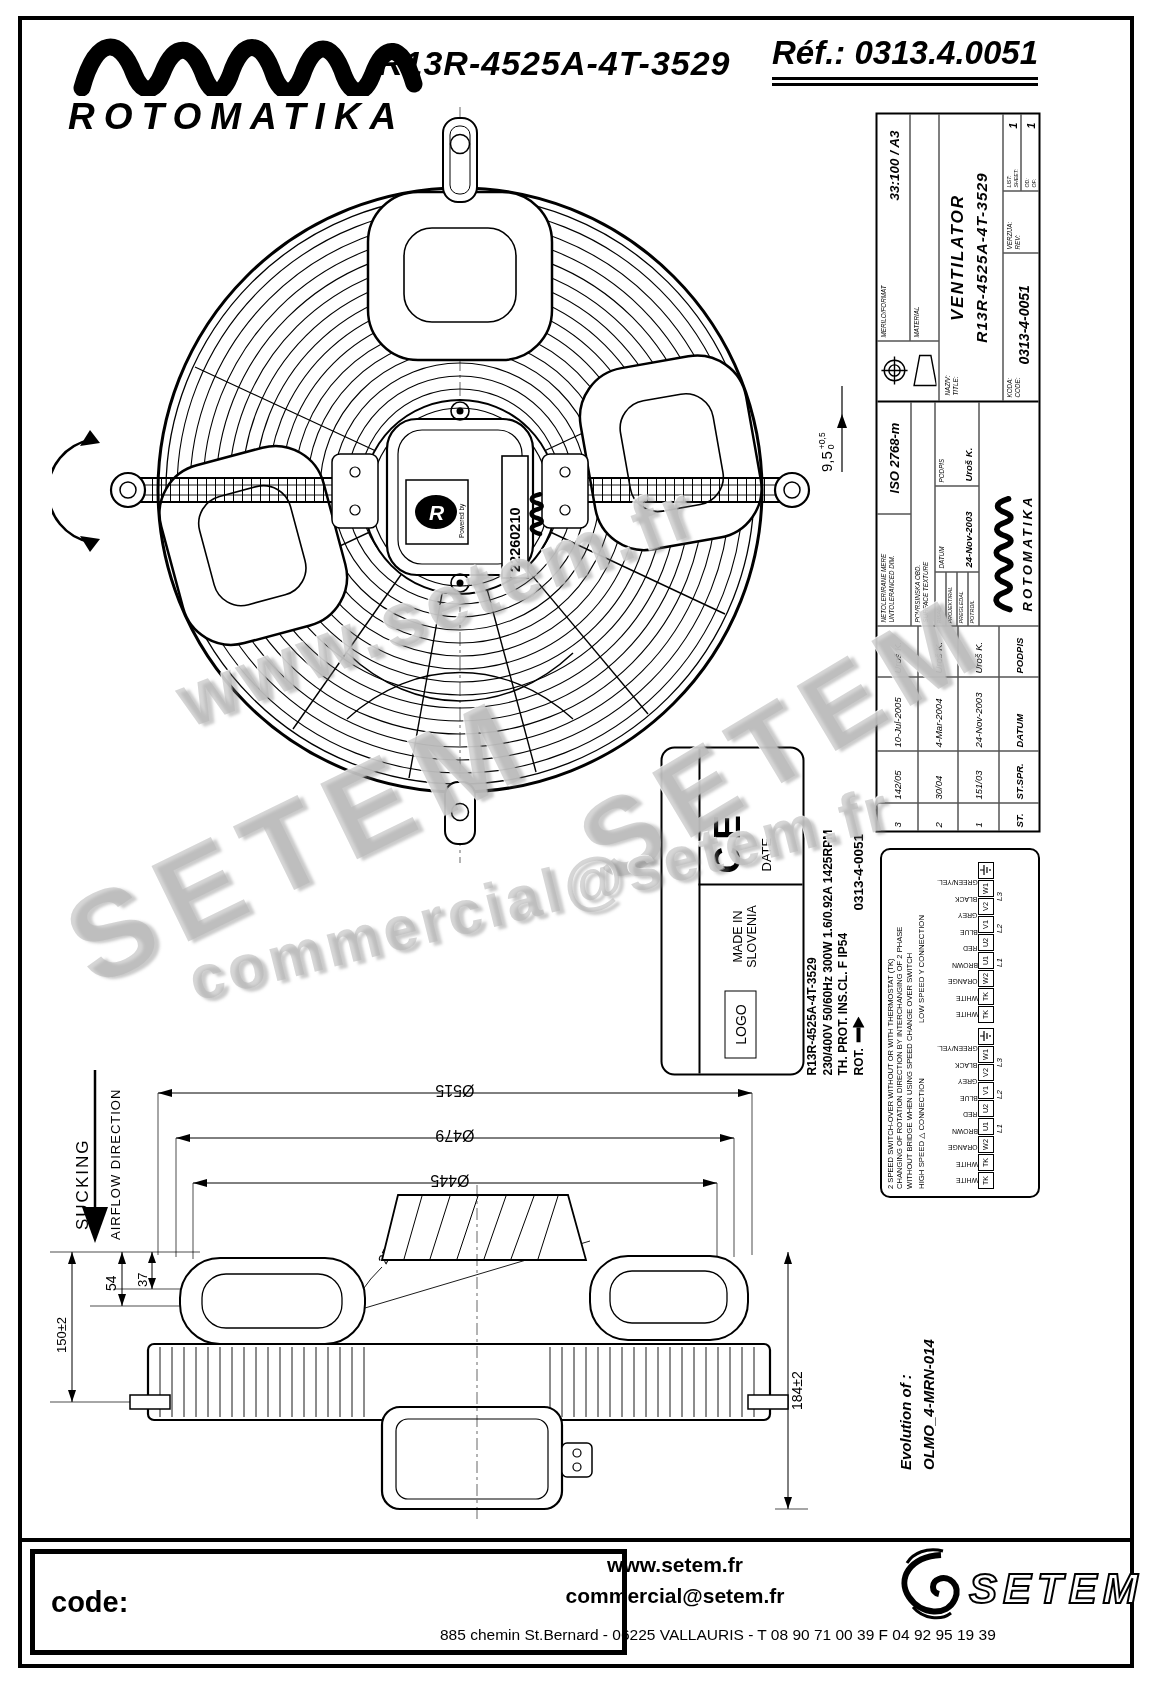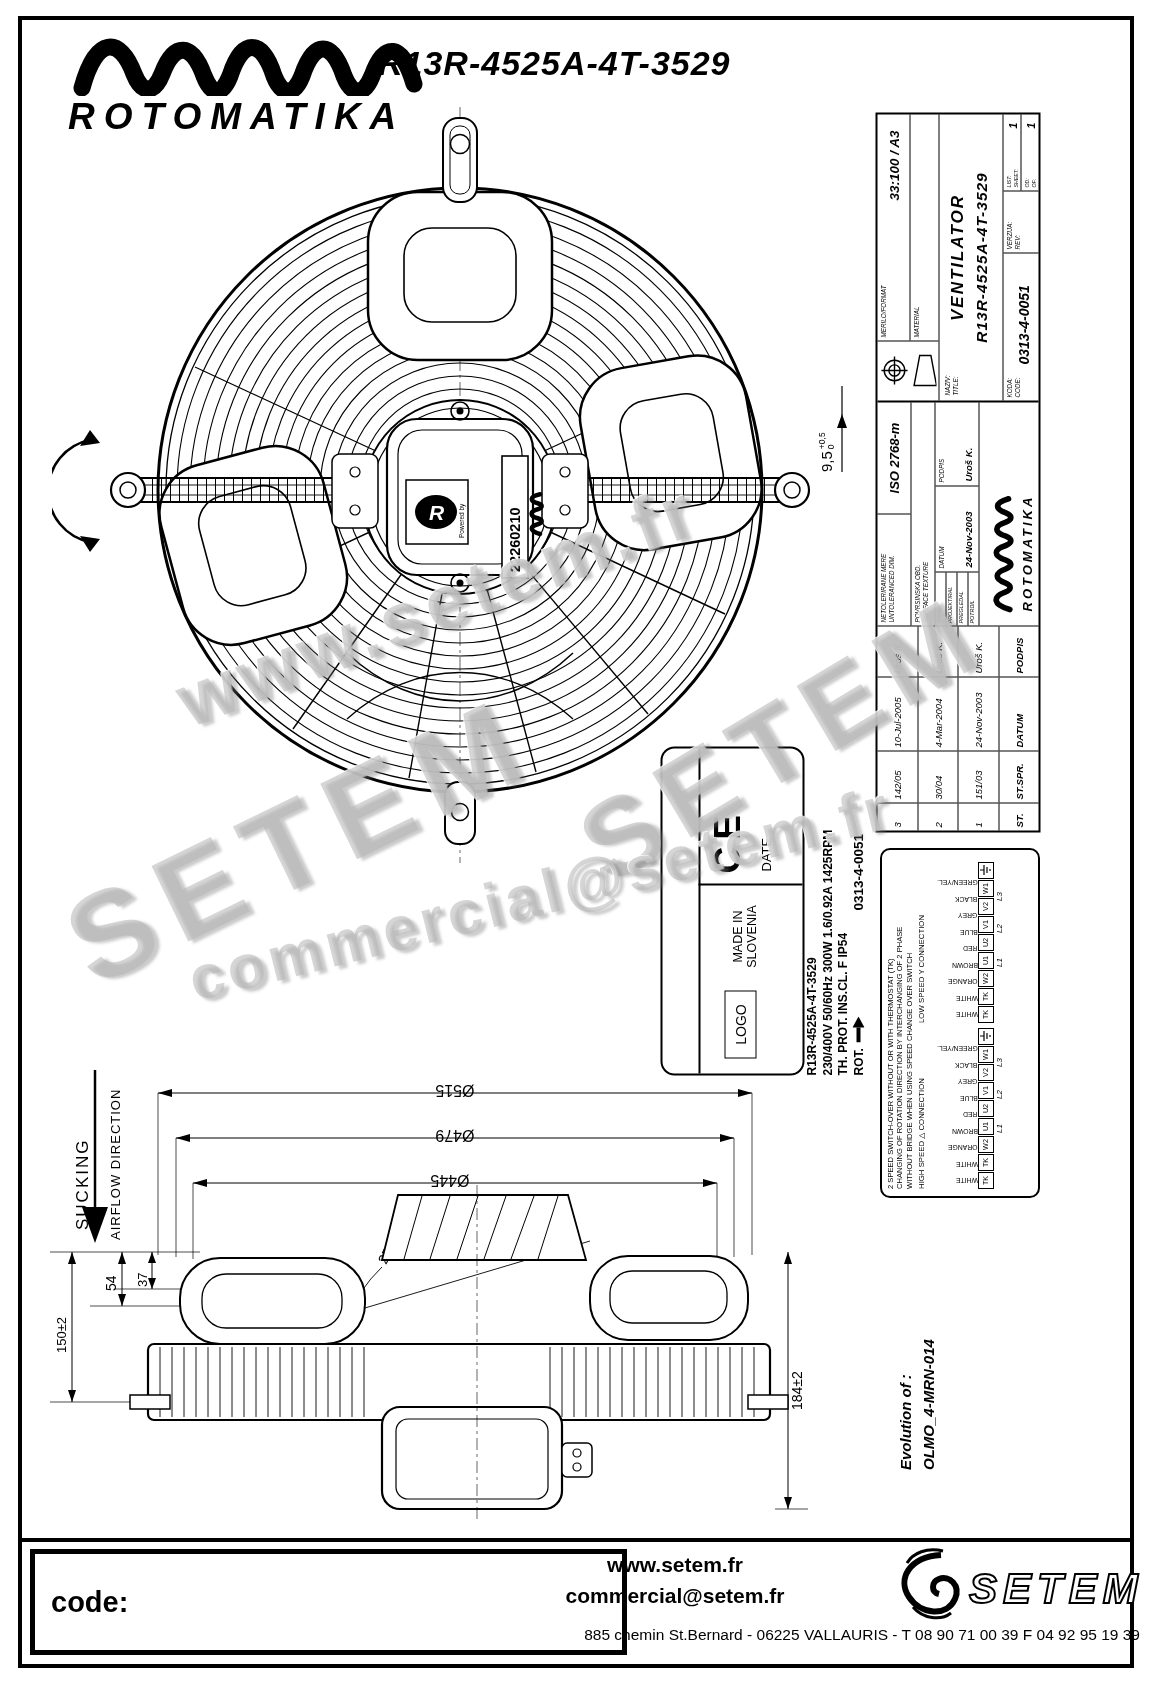--- a/index.html
+++ b/index.html
@@ -102,34 +102,35 @@
         white-space:nowrap; transform-origin:0 50%; pointer-events:none; z-index:30; }
 
   
   .codebox { position:absolute; left:30px; top:1549px; width:597px; height:106px; border:5px solid #000;
              box-sizing:border-box; display:flex; align-items:center; }
   .codebox .lab { font-size:29px; font-weight:700; padding-left:16px; }
   .codebox .val { flex:1; text-align:center; font-size:60px; font-weight:700; letter-spacing:2px; }
   .f-center { position:absolute; left:455px; top:1553px; width:440px; text-align:center; }
   .f-web { font-size:21px; font-weight:700; }
   .f-mail { font-size:21px; font-weight:700; margin-top:7px; }
-  .f-addr { position:absolute; left:440px; top:1626px; width:700px; text-align:right; font-size:15.5px; }
+  .f-addr { position:absolute; left:440px; top:1626px; width:700px; text-align:left; font-size:15.5px; }
   .setem-logo { position:absolute; left:893px; top:1545px; }
 </style>
 </head>
 <body>
 
 <div class="page">
   <div class="frame"></div>
 
   <svg class="brand-logo" width="360" height="66" viewBox="0 0 360 66">
     <path d="M12,58 C26,6 50,6 64,44 C72,64 84,64 92,44 C104,12 122,12 134,46 C142,66 152,66 160,46 C172,8 192,8 204,46 C212,66 224,66 232,46 C244,10 262,10 274,46 C282,66 294,66 302,46 C314,12 332,12 344,54" fill="none" stroke="#000" stroke-width="17" stroke-linecap="round"></path>
   </svg>
   <div class="brand-name">ROTOMATIKA</div>
   <div class="model-title">R13R-4525A-4T-3529</div>
+  <div class="ref-title">Réf.: 0313.4.0051</div>
 
   <svg style="position:absolute;left:85px;top:105px;" width="750" height="760" viewBox="0 0 750 760">
     <defs>
       <pattern id="barTicks" width="9" height="24" patternUnits="userSpaceOnUse">
         <line x1="4.5" y1="0" x2="4.5" y2="24" stroke="#000" stroke-width="1"></line>
       </pattern>
     </defs>
     <g stroke="#000" fill="none">
       <line x1="375" y1="2" x2="375" y2="758" stroke-width="0.6" stroke-dasharray="14 4 3 4"></line>
 

